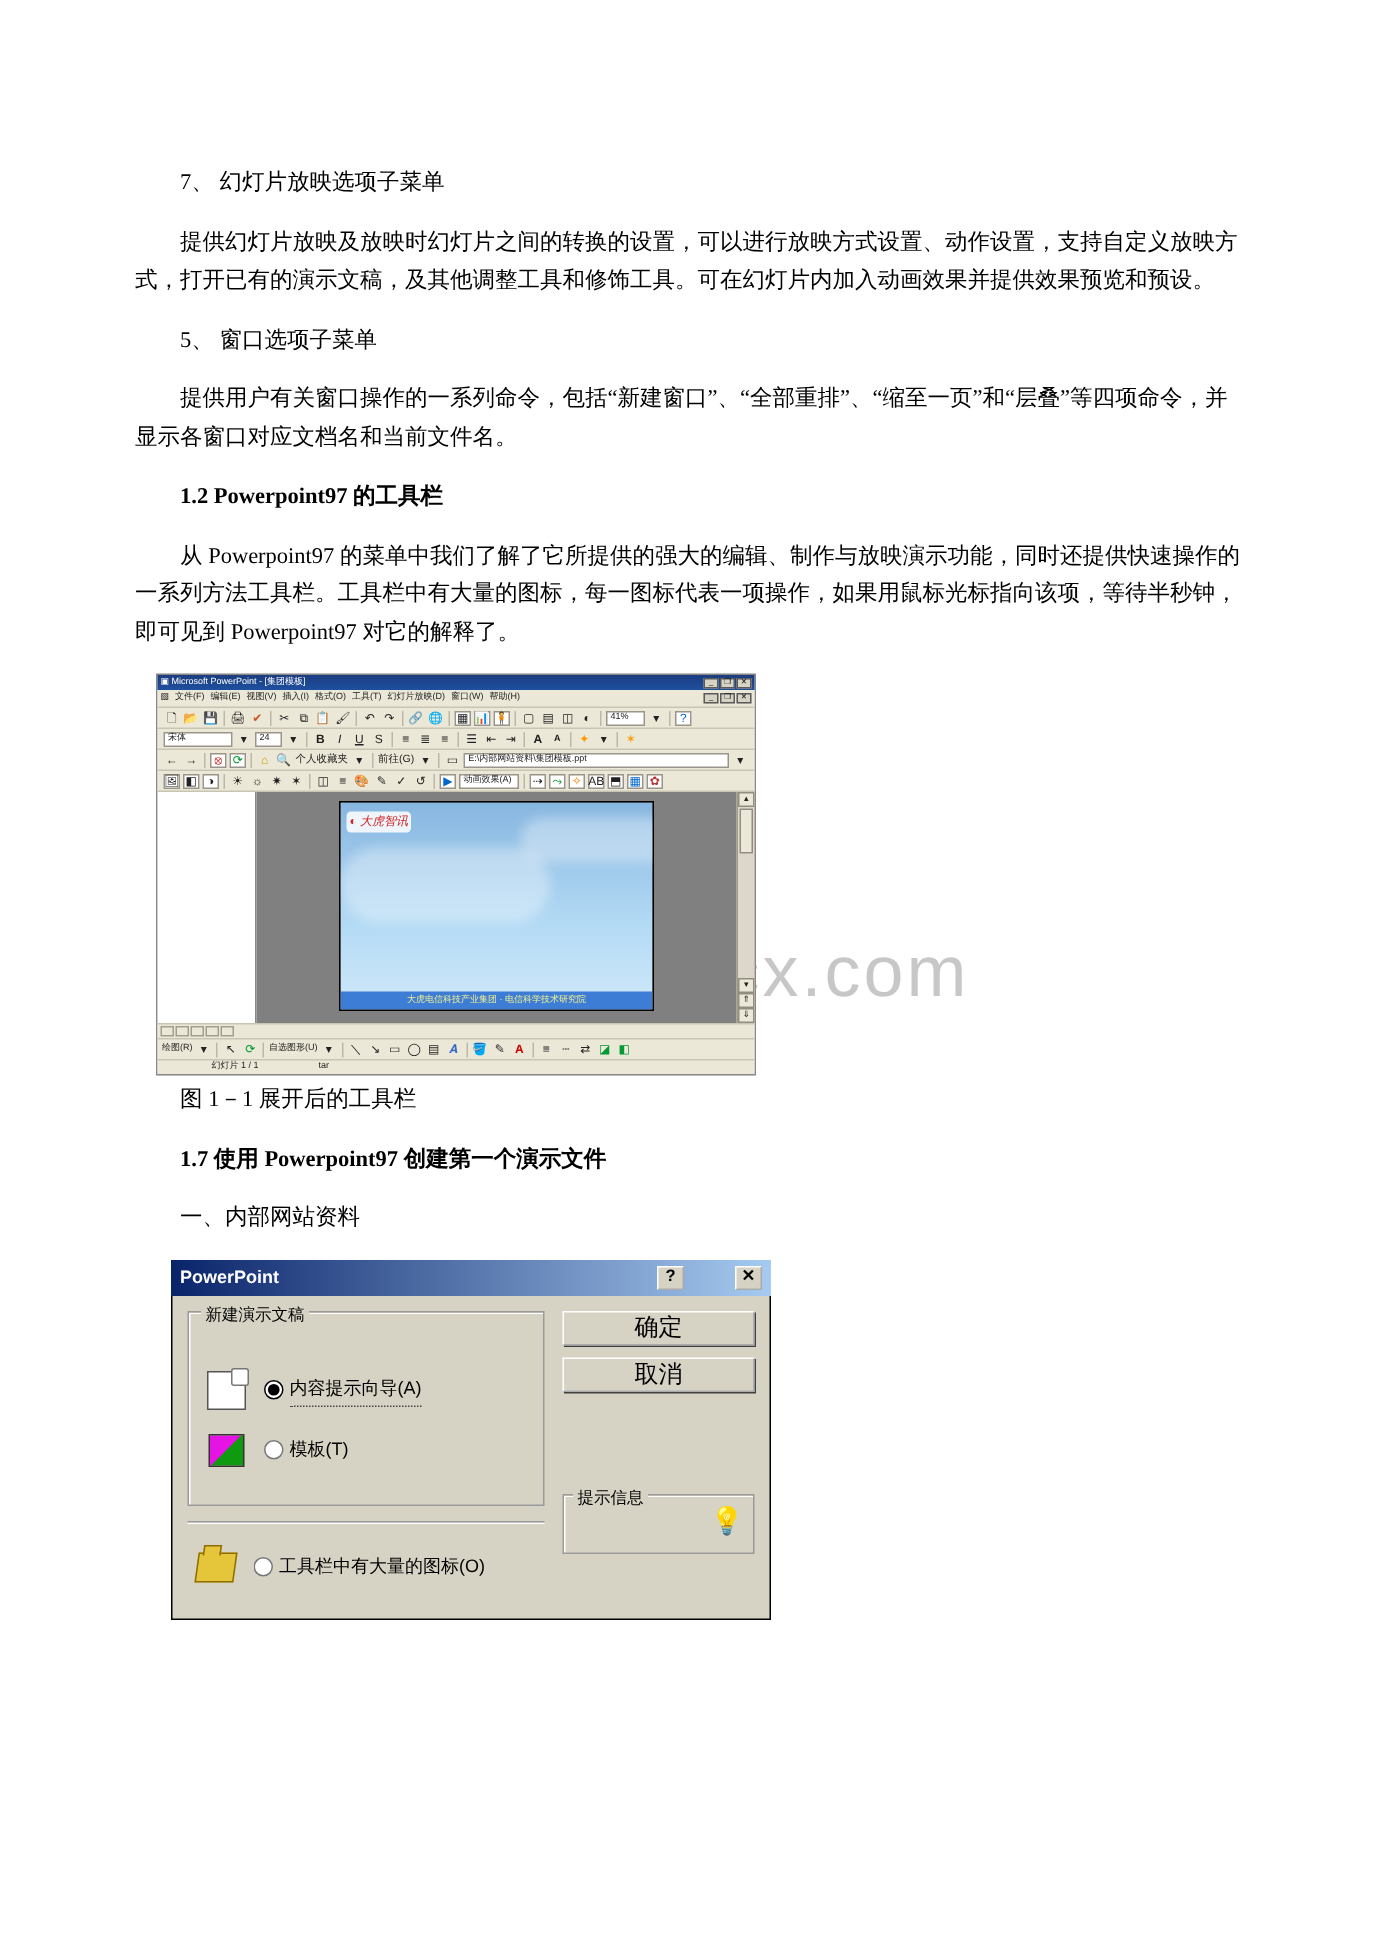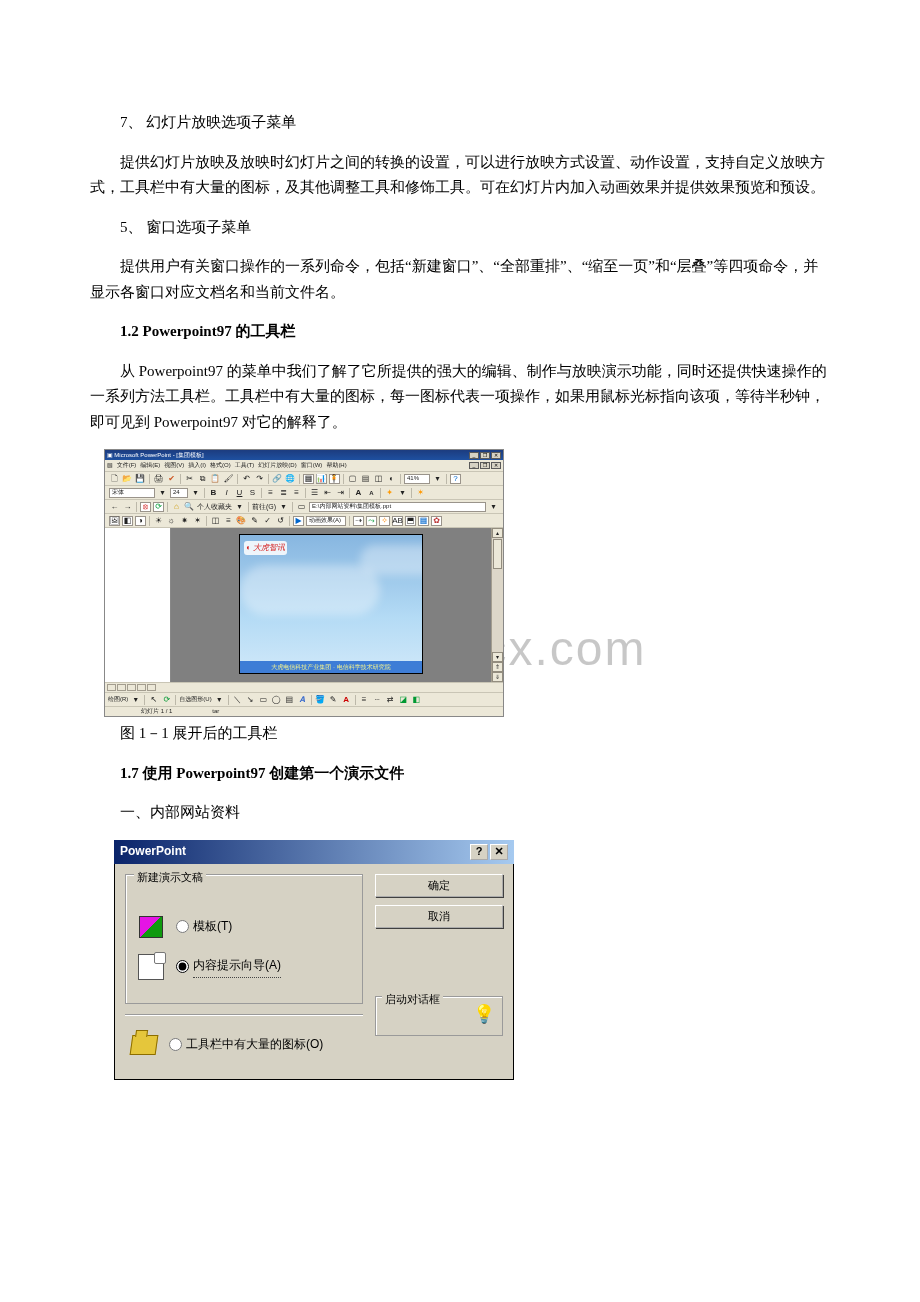--- a/index.html
+++ b/index.html
@@ -104,21 +104,21 @@
   }
   .slideview {
     flex: 1;
     display: flex;
     align-items: flex-start;
     justify-content: center;
     position: relative;
   }
   .slide {
     margin-top: 6px;
-    width: 184px;
+    width: 210px;
     height: 140px;
     background: linear-gradient(#87b6e0 0%, #b4dbf5 60%, #d0e8f9 100%);
     border: 1px solid #000;
     position: relative;
     overflow: hidden;
   }
   .cloud {
     position: absolute;
     width: 140px; height: 50px;
     background: rgba(255,255,255,0.35);
@@ -211,20 +211,21 @@
     font-size: 12px;
   }
   .dlg-title {
     height: 24px;
     background: linear-gradient(90deg,#0a246a,#a6caf0);
     color: #fff;
     font-weight: bold;
     display: flex;
     align-items: center;
     padding: 0 6px;
+    gap: 32px;
   }
   .dlg-title .spacer { flex: 1; }
   .dlg-btn {
     width: 18px; height: 16px;
     background: #d6d2c4;
     border: 1px outset #fff;
     text-align: center;
     line-height: 13px;
     font-size: 11px;
     color: #000;
@@ -281,21 +282,21 @@
     display: flex;
     flex-direction: column;
     gap: 8px;
   }
   .btn3d {
     height: 23px;
     border: 1px outset #fff;
     background: #d6d2c4;
     text-align: center;
     line-height: 21px;
-    font-size: 11px;
+    font-size: 16px;
     box-shadow: 1px 1px 0 #404040;
   }
   .tipbox {
     margin-top: 60px;
     border: 1px solid #9a9a9a;
     position: relative;
     padding: 6px 6px 6px 6px;
     box-shadow: inset 1px 1px 0 #fff;
   }
   .tipbox .legend {
@@ -340,21 +341,21 @@
   .ico-blank::before{content:"";position:absolute;left:3px;top:4px;right:3px;height:2px;border:1px dashed #999;}
   .ico-open { width:26px;height:20px;background:#e5c63b;border:1px solid #8c6d00;transform:skewX(-8deg);position:relative;}
   .ico-open::before{content:"";position:absolute;left:2px;top:-6px;width:10px;height:6px;background:#e5c63b;border:1px solid #8c6d00;border-bottom:none;}
 </style>
 </head>
 <body>
 
 <div class="watermark">www.bdocx.com</div>
 
 <p class="para">7、 幻灯片放映选项子菜单</p>
-<p class="para">提供幻灯片放映及放映时幻灯片之间的转换的设置，可以进行放映方式设置、动作设置，支持自定义放映方式，工具栏中有大量的图标，及其他调整工具和修饰工具。可在幻灯片内加入动画效果并提供效果预览和预设。</p>
+<p class="para">提供幻灯片放映及放映时幻灯片之间的转换的设置，可以进行放映方式设置、动作设置，支持自定义放映方式，打开已有的演示文稿，及其他调整工具和修饰工具。可在幻灯片内加入动画效果并提供效果预览和预设。</p>
 
 <p class="para">5、 窗口选项子菜单</p>
 <p class="para">提供用户有关窗口操作的一系列命令，包括“新建窗口”、“全部重排”、“缩至一页”和“层叠”等四项命令，并显示各窗口对应文档名和当前文件名。</p>
 
 <p class="heading">1.2 Powerpoint97 的工具栏</p>
 <p class="para">从 Powerpoint97 的菜单中我们了解了它所提供的强大的编辑、制作与放映演示功能，同时还提供快速操作的一系列方法工具栏。工具栏中有大量的图标，每一图标代表一项操作，如果用鼠标光标指向该项，等待半秒钟，即可见到 Powerpoint97 对它的解释了。</p>
 
 <div class="fig1">
   <div class="titlebar">
     <span>▣</span>&nbsp;
@@ -581,35 +582,35 @@
     <span class="dlg-btn"><b>?</b></span>
     <span class="dlg-btn">✕</span>
   </div>
   <div class="dlg-body">
     <div class="dlg-left">
       <div class="group" style="padding-bottom:16px">
         <span class="legend">新建演示文稿</span>
 
         <div class="opt-row">
           <span class="icon">
+              <span class="ico-wiz"></span>
+            </span>
+          <label>
+              <input type="radio" name="np" checked="" style="">
+            <span class="underlined">内容提示向导(A)</span>
+            </label>
+        </div>
+
+        <div class="opt-row">
+          <span class="icon">
               <span class="ico-tpl"></span>
             </span>
           <label>
               <input type="radio" name="np" style="">
             <span>模板(T)</span>
-            </label>
-        </div>
-
-        <div class="opt-row">
-          <span class="icon">
-              <span class="ico-wiz"></span>
-            </span>
-          <label>
-              <input type="radio" name="np" checked="" style="">
-            <span class="underlined">内容提示向导(A)</span>
             </label>
         </div>
 
       </div>
 
       <div class="hr"></div>
 
       <div class="opt-row" style="padding:8px 4px">
         <span class="icon">
             <span class="ico-open"></span>
@@ -619,18 +620,18 @@
           <span>工具栏中有大量的图标(O)</span>
           </label>
       </div>
     </div>
 
     <div class="dlg-right">
       <div class="btn3d">确定</div>
       <div class="btn3d">取消</div>
 
       <div class="tipbox">
-        <span class="legend">启动对话框</span>
+        <span class="legend">提示信息</span>
         <span class="tipbulb">💡</span>
       </div>
     </div>
   </div>
 </div>
 
 </body></html>

